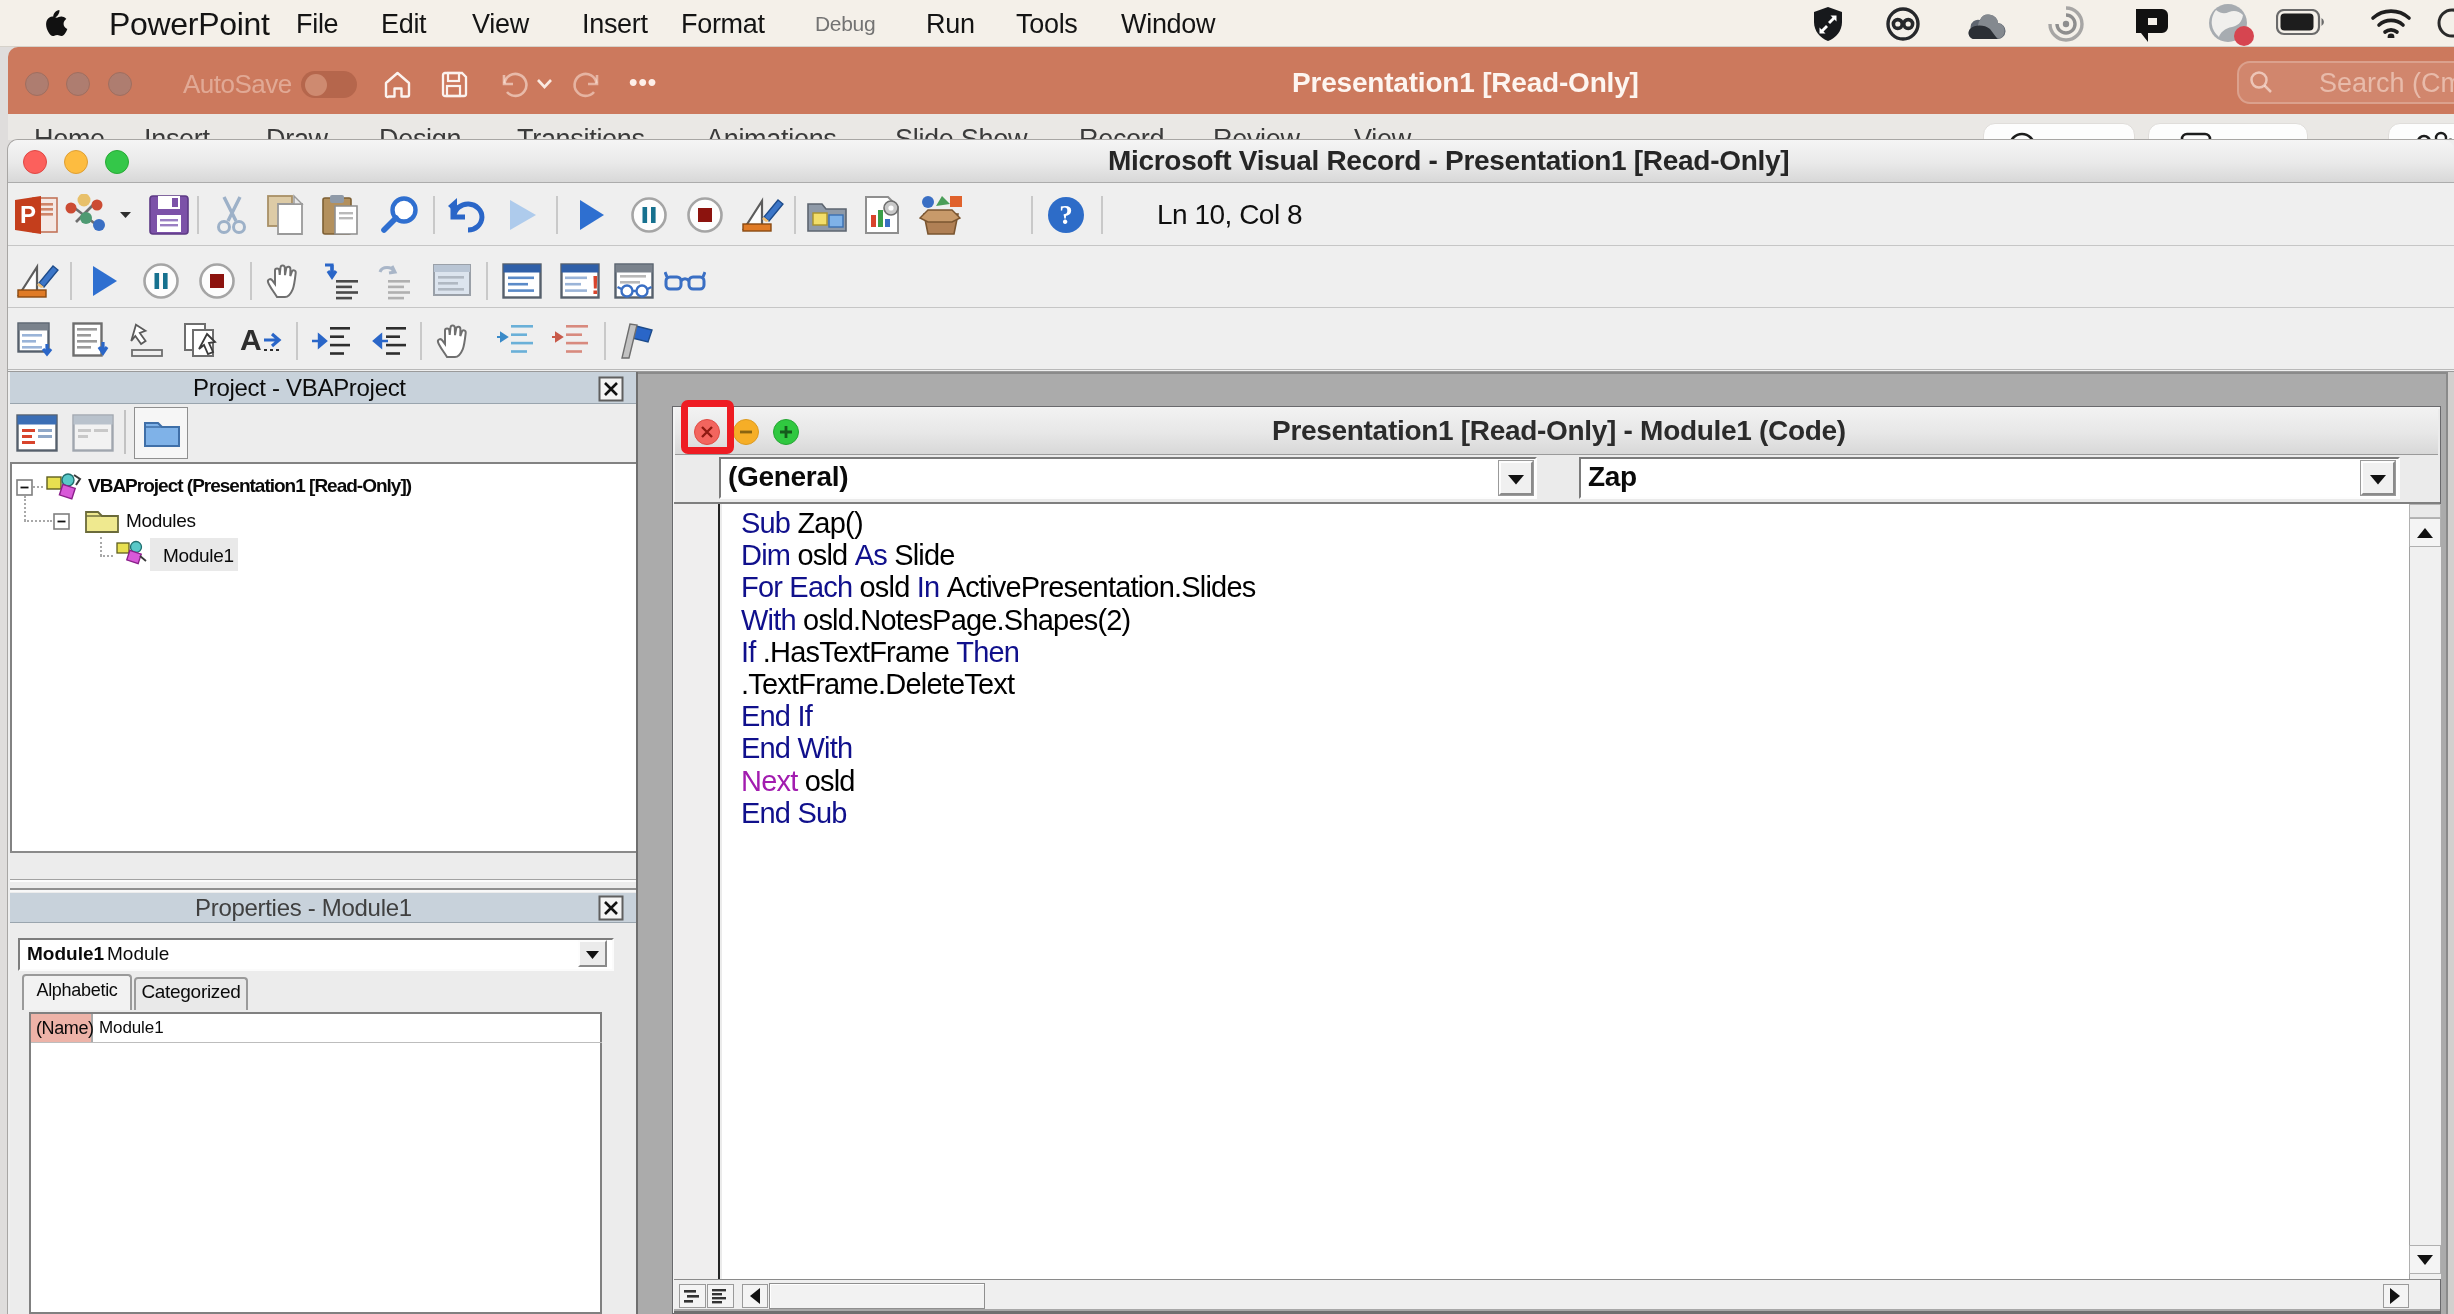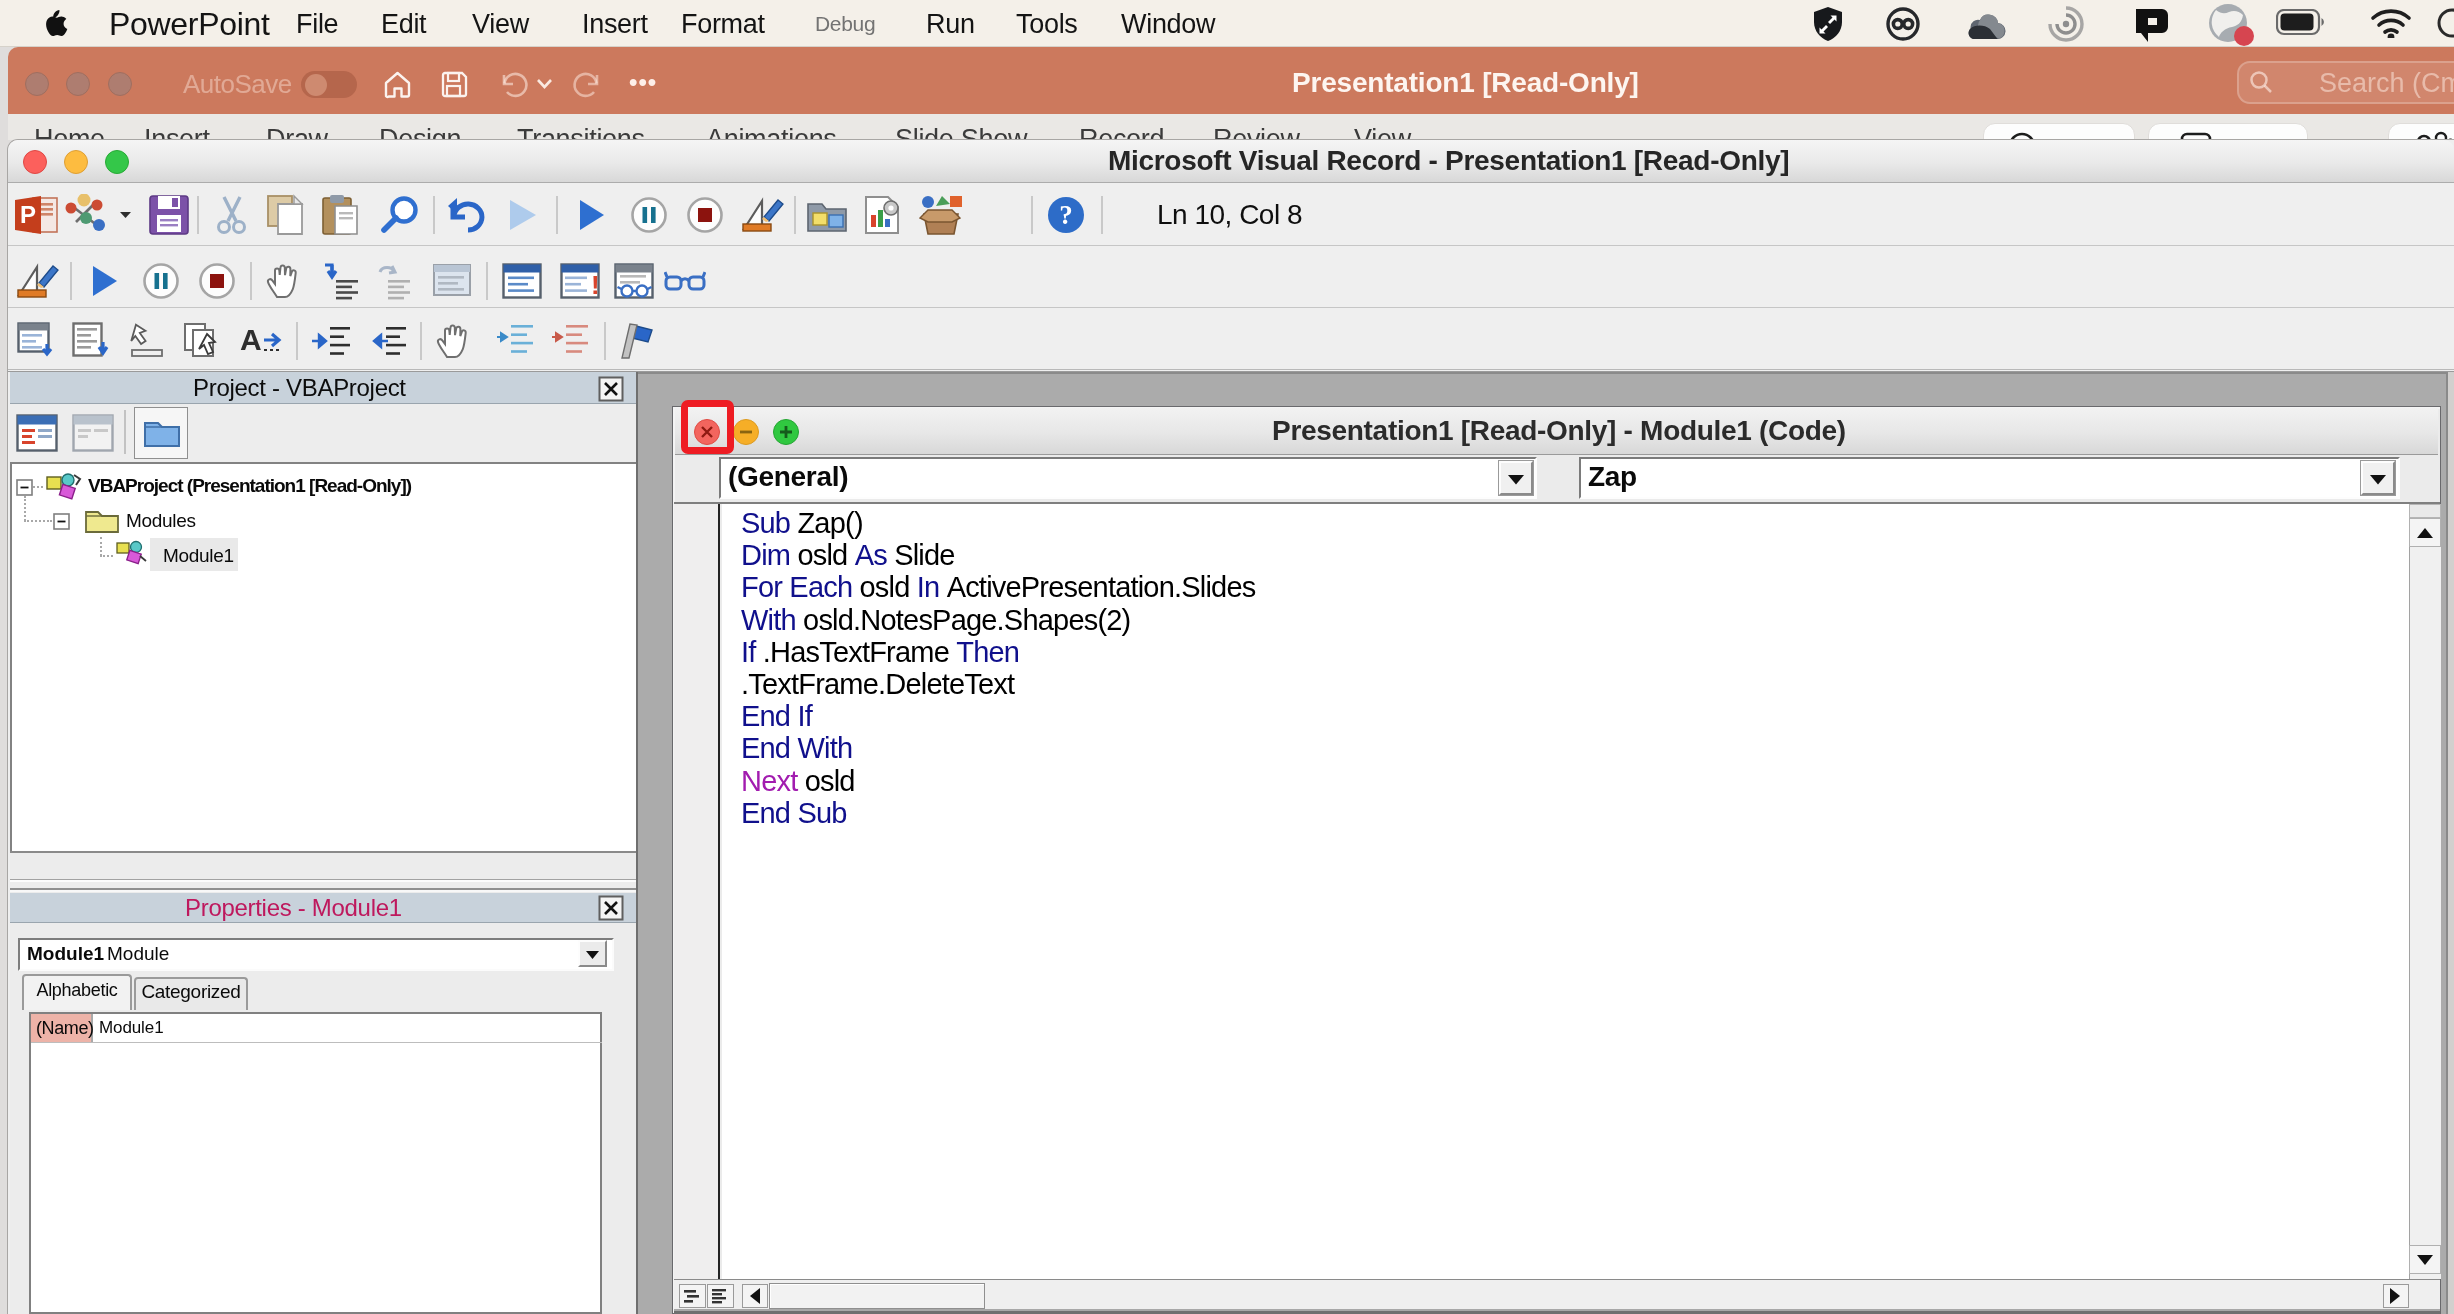--- a/index.html
+++ b/index.html
@@ -461,21 +461,21 @@
 <div style="position:absolute;left:33px;top:486px;width:10px;height:1px;border-top:2px dotted #a8a8a8;"></div>
 <div style="position:absolute;left:24px;top:520px;width:28px;height:1px;border-top:2px dotted #a8a8a8;"></div>
 <div style="position:absolute;left:100px;top:537px;width:1px;height:19px;border-left:2px dotted #a8a8a8;"></div>
 <div style="position:absolute;left:100px;top:555px;width:13px;height:1px;border-top:2px dotted #a8a8a8;"></div>
 <div style="position:absolute;left:10px;top:851px;width:626px;height:42px;background:#ececec;border-top:2px solid #8a8a8a;"></div>
 <div style="position:absolute;left:10px;top:879px;width:626px;height:1px;background:#a2a2a2;"></div>
 <div style="position:absolute;left:10px;top:880px;width:626px;height:2px;background:#fbfbfb;"></div>
 <div style="position:absolute;left:10px;top:888px;width:626px;height:2px;background:#8f8f8f;"></div>
 <div style="position:absolute;left:10px;top:890px;width:626px;height:2px;background:#f8f8f8;"></div>
 <div style="position:absolute;left:10px;top:893px;width:626px;height:30px;background:#c8d2db;border-bottom:1px solid #9aa5ae;"></div>
-<div style="position:absolute;left:185px;top:908px;transform:translateY(-50%);font-size:24px;font-weight:400;color:#be185d;letter-spacing:-0.3px;white-space:nowrap;">Properties - Module1</div>
+<div style="position:absolute;left:195px;top:908px;transform:translateY(-50%);font-size:24px;font-weight:400;color:#404040;letter-spacing:-0.3px;white-space:nowrap;">Properties - Module1</div>
 <svg style="position:absolute;left:598px;top:895px;" width="26" height="26" viewBox="0 0 26 26">
     <rect x="1.5" y="1.5" width="23" height="23" fill="#f4f4f4" stroke="#5f5f5f" stroke-width="2"></rect>
     <path d="M7 7l12 12M19 7L7 19" stroke="#111" stroke-width="2.6"></path>
   </svg>
 <div style="position:absolute;left:10px;top:923px;width:626px;height:391px;background:#ececec;"></div>
 <div style="position:absolute;left:18px;top:938px;width:596px;height:33px;background:#fff;border:2px solid;border-color:#7d7d7d #fbfbfb #fbfbfb #7d7d7d;"></div>
 <div style="position:absolute;left:27px;top:954px;transform:translateY(-50%);font-size:19px;font-weight:700;color:#0a0a0a;letter-spacing:0;white-space:nowrap;">Module1</div>
 <div style="position:absolute;left:107px;top:954px;transform:translateY(-50%);font-size:19px;font-weight:400;color:#0a0a0a;letter-spacing:0;white-space:nowrap;">Module</div>
 <div style="position:absolute;left:578px;top:940px;width:29px;height:27px;background:#ebebeb;border:2px solid;border-color:#fdfdfd #8a8a8a #8a8a8a #fdfdfd;"></div>
 <svg style="position:absolute;left:585px;top:950px;" width="15" height="10" viewBox="0 0 15 10">

